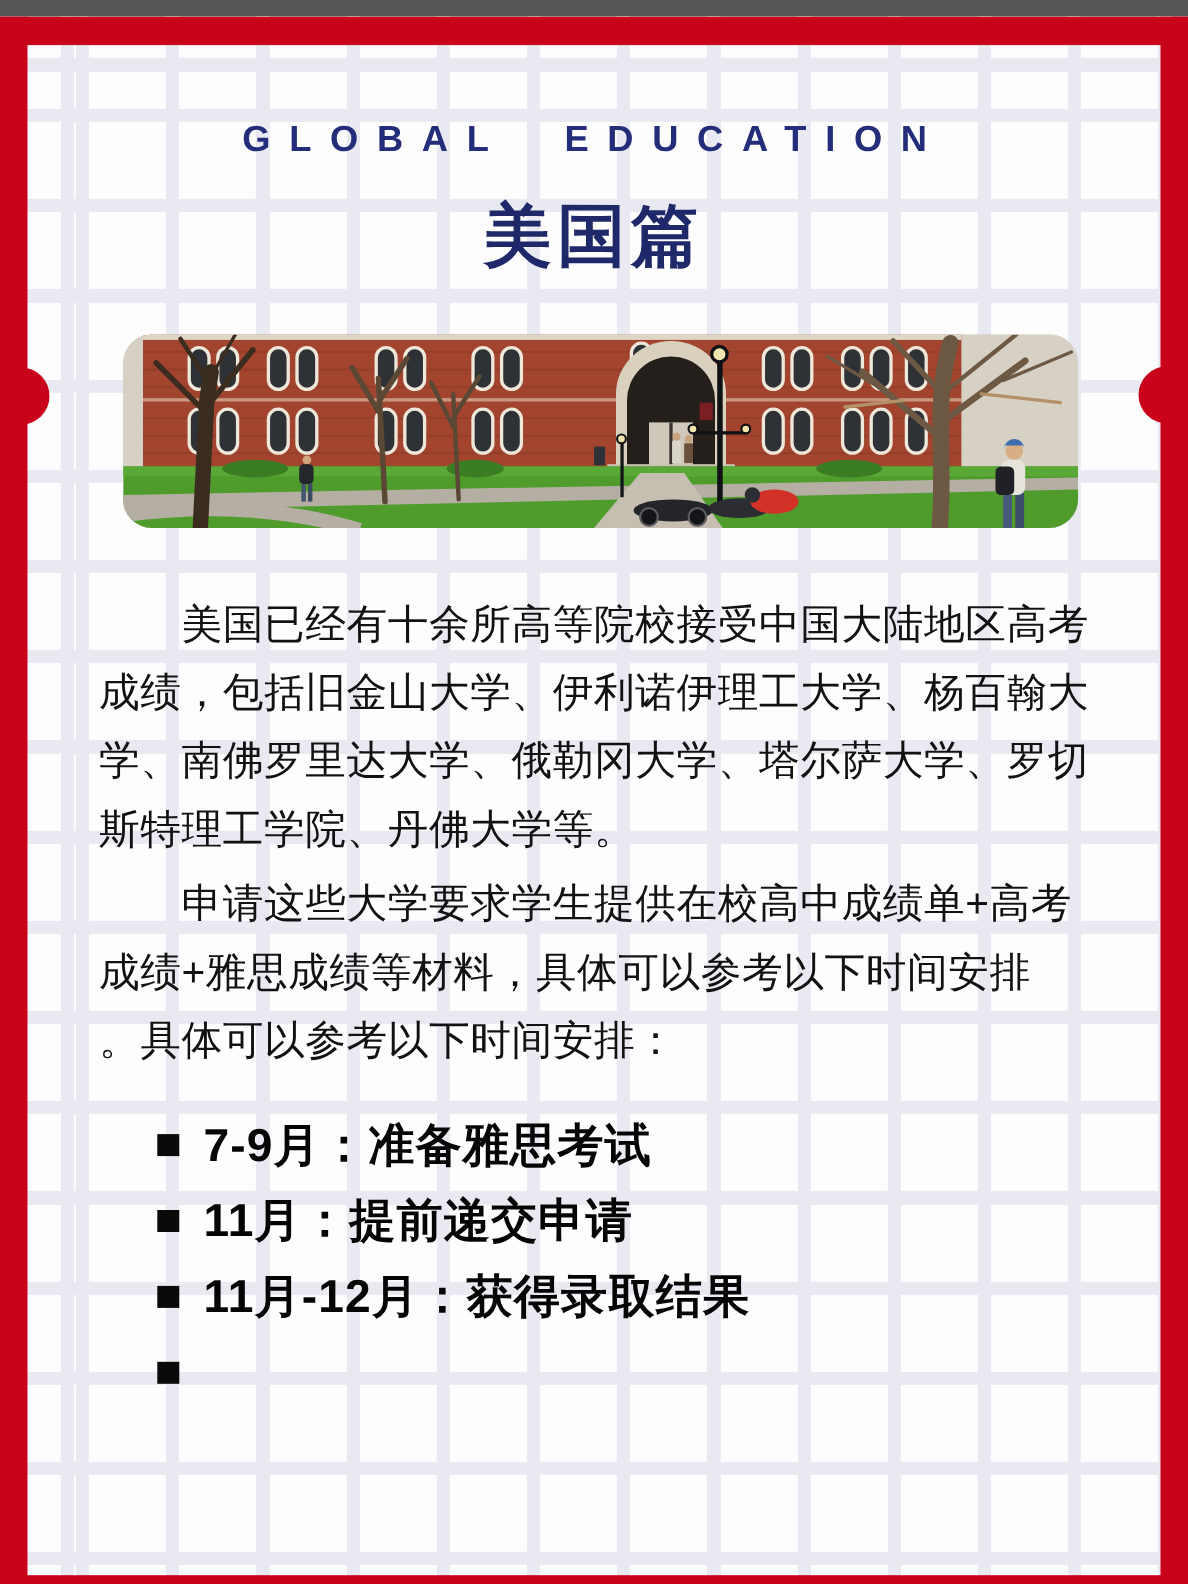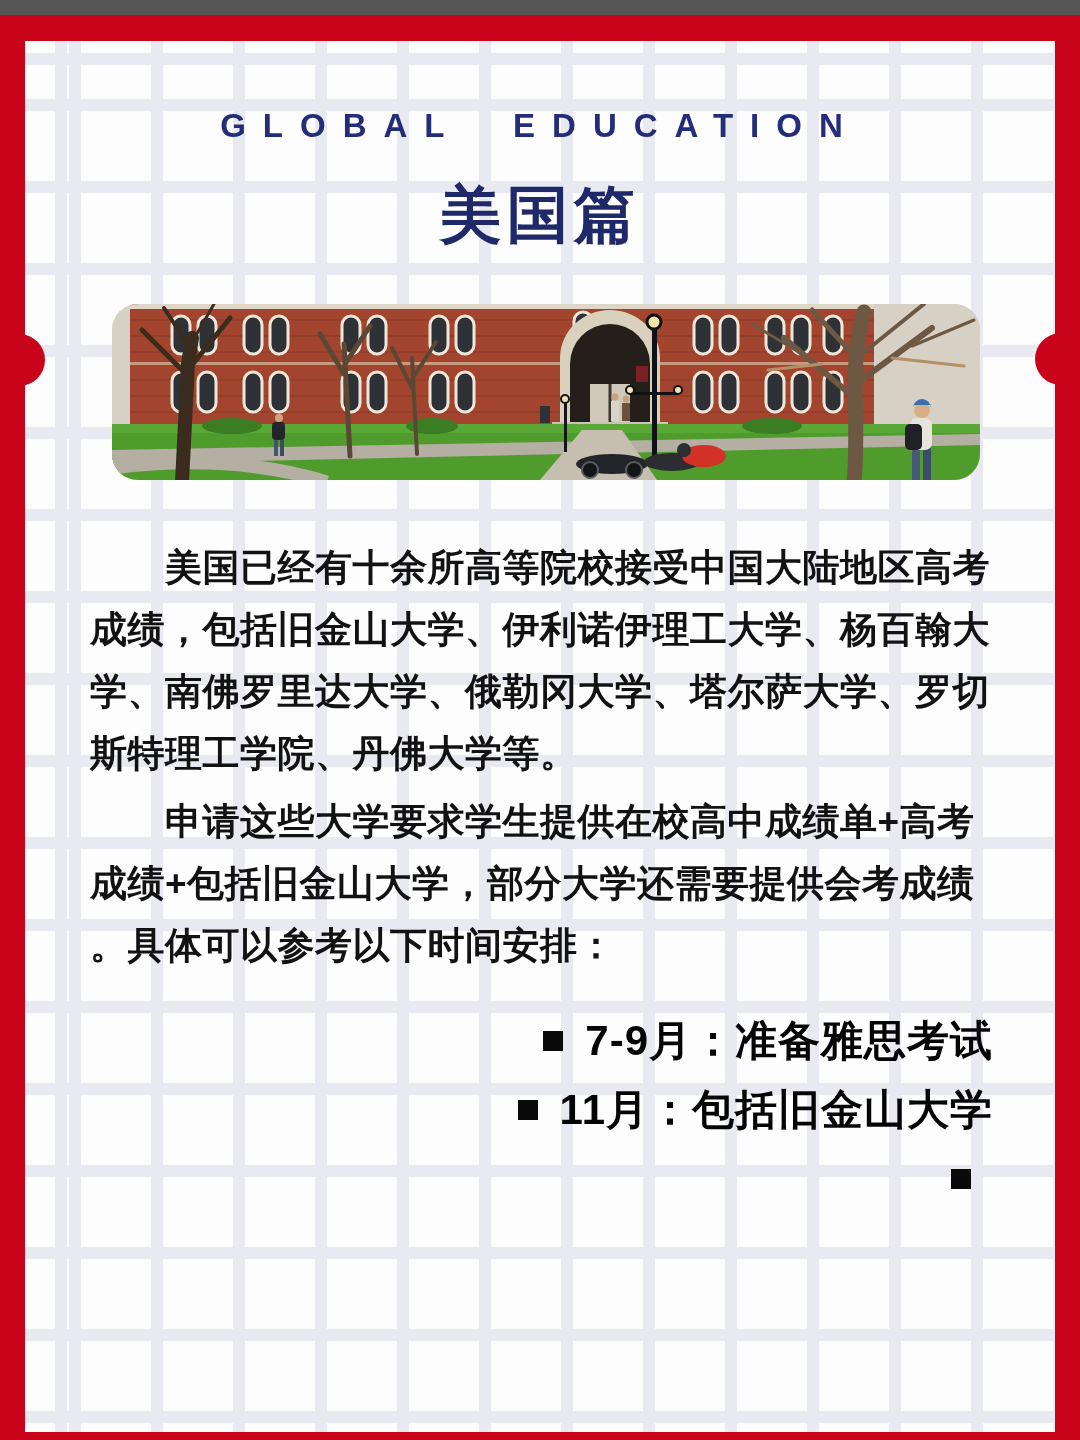--- a/index.html
+++ b/index.html
@@ -43,33 +43,33 @@
     border-radius:26px;overflow:hidden;background:#cfc8bd;
   }
   .photo svg{display:block;width:100%;height:100%;}
 
   .article{
     position:absolute;left:90px;top:522px;width:902px;
     color:#121212;
   }
   .para{
     margin:0;
-    font-size:37px;font-weight:700;line-height:62px;
+    font-size:37px;font-weight:400;line-height:62px;
     white-space:pre-line;
     letter-spacing:0.5px;
   }
   .para + .para{margin-top:6px;}
 
   .timeline{
     position:absolute;left:143px;top:1002px;width:850px;
     list-style:none;margin:0;padding:0;
   }
   .timeline li{
     display:flex;align-items:flex-start;
-    margin-bottom:21px;height:48px;justify-content:flex-end;
+    margin-bottom:21px;height:48px;
   }
   .bullet-sq{
     flex:0 0 auto;width:20px;height:20px;margin-top:14px;margin-right:22px;
     background:#0a0a0a;
   }
   .timeline .label{
     font-size:42px;line-height:48px;font-weight:800;
     color:#050505;letter-spacing:1px;
   }
 </style>
@@ -225,31 +225,35 @@
       </g>
     </svg>
   </div>
 
   <div class="article">
     <p class="para">　　美国已经有十余所高等院校接受中国大陆地区高考
 成绩，包括旧金山大学、伊利诺伊理工大学、杨百翰大
 学、南佛罗里达大学、俄勒冈大学、塔尔萨大学、罗切
 斯特理工学院、丹佛大学等。</p>
     <p class="para">　　申请这些大学要求学生提供在校高中成绩单+高考
-成绩+包括旧金山大学，部分大学还需要提供会考成绩
+成绩+雅思成绩等材料，具体可以参考以下时间安排
 。具体可以参考以下时间安排：</p>
   </div>
 
   <ul class="timeline">
     <li>
       <span class="bullet-sq"></span>
       <span class="label">7-9月：准备雅思考试</span>
     </li>
     <li>
       <span class="bullet-sq"></span>
-      <span class="label">11月：包括旧金山大学</span>
+      <span class="label">11月：提前递交申请</span>
+    </li>
+    <li>
+      <span class="bullet-sq"></span>
+      <span class="label">11月-12月：获得录取结果</span>
     </li>
     <li>
       <span class="bullet-sq"></span>
     </li>
   </ul>
 
 </div>
 
 </body></html>

